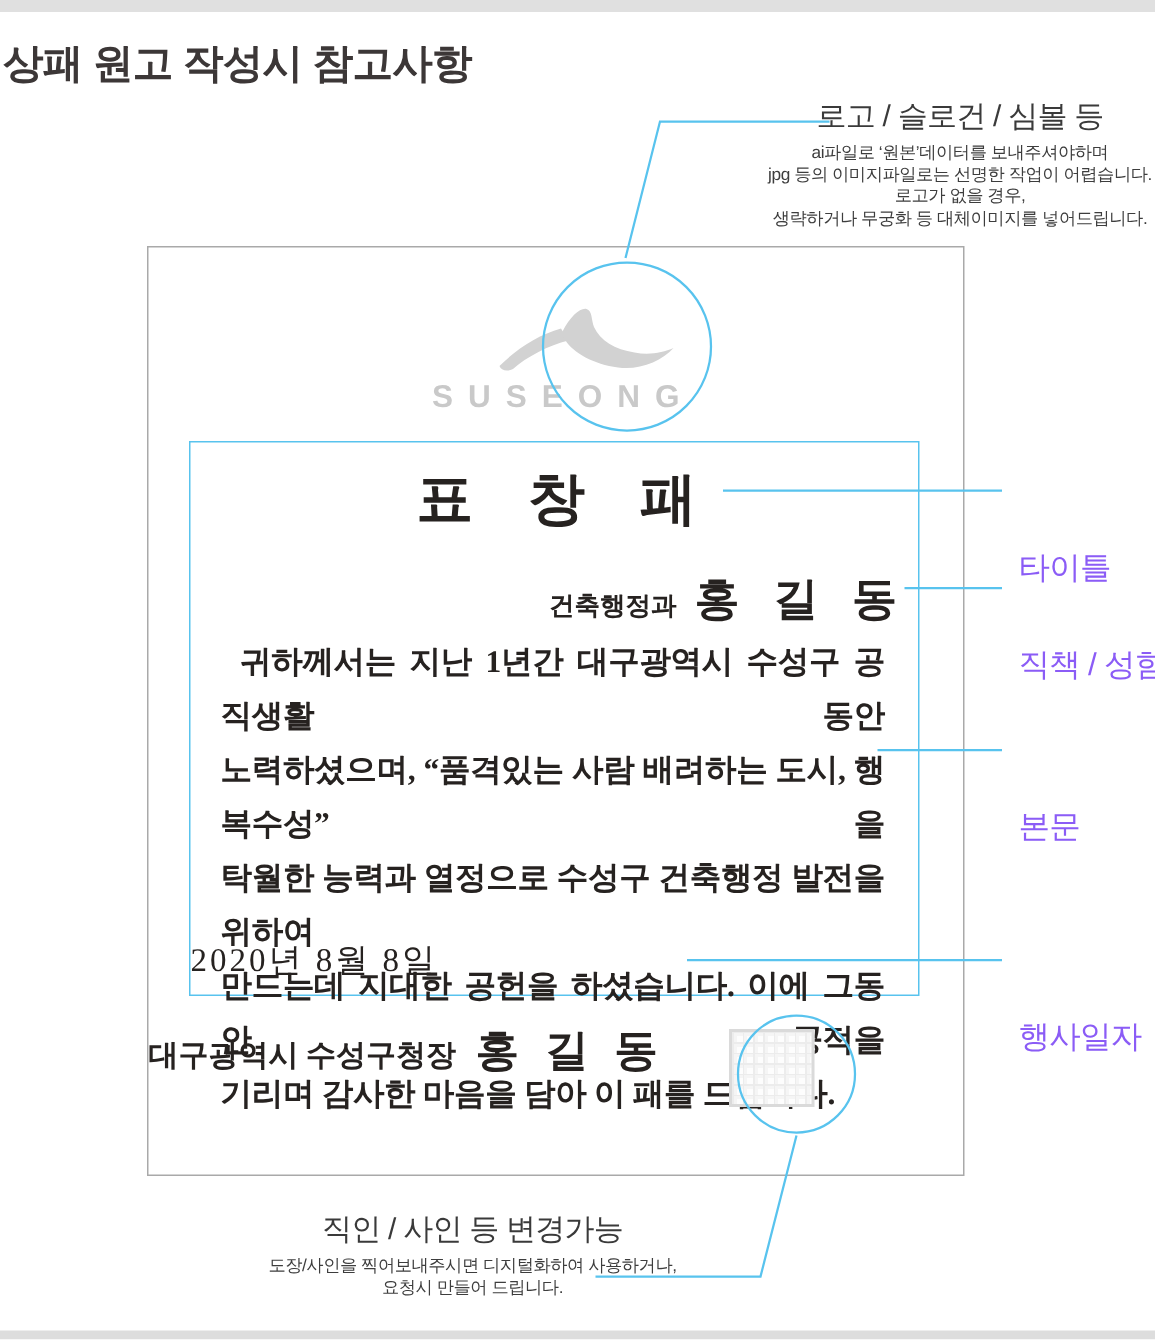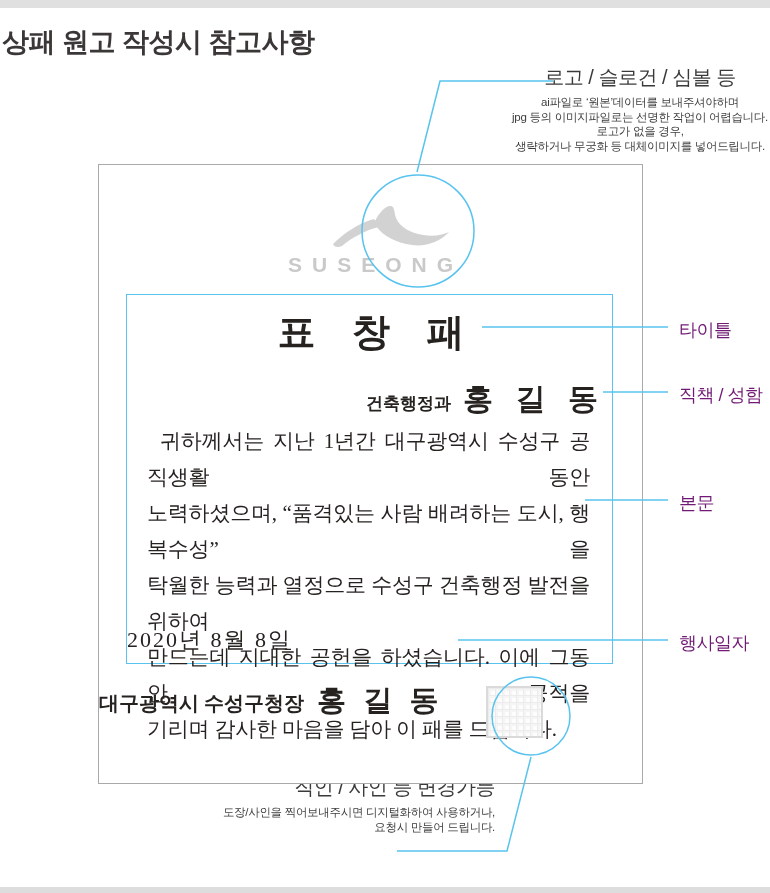--- a/index.html
+++ b/index.html
@@ -15,25 +15,25 @@
   .page-title{
     position:absolute;left:2px;top:24px;font-size:27px;font-weight:bold;
     color:#3c3737;letter-spacing:-0.5px;white-space:nowrap;
   }
 
   
   .ann{position:absolute;text-align:center;color:#3d3d3d;}
   .ann .h{font-size:20px;font-weight:500;letter-spacing:-0.5px;margin:0 0 4px 0;color:#3a3a3a;}
   .ann .s{font-size:11.5px;line-height:14.6px;letter-spacing:-0.3px;}
   .ann-logo{left:455px;top:64px;width:370px;}
-  .ann-seal{left:135px;top:774px;width:360px;text-align:right;}
+  .ann-seal{left:135px;top:806px;width:360px;}
 
   .side-label{
-    position:absolute;left:679px;font-size:18px;color:#701a75;
-    letter-spacing:-0.5px;white-space:nowrap;z-index:6;
+    position:absolute;left:679px;font-size:21px;color:#8b5cf6;
+    letter-spacing:-0.5px;white-space:nowrap;z-index:6;margin-top:46px;
   }
 
   
   .plaque{
     position:absolute;left:98px;top:164px;width:543px;height:618px;
     border:1px solid #a9a9a9;background:#fff;z-index:1;
     font-family:"Liberation Serif",serif;color:#262220;
   }
   .logo-mark{position:absolute;left:230px;top:38px;width:128px;height:52px;}
   .logo-word{
@@ -50,21 +50,21 @@
     word-spacing:27px;padding-right:20px;white-space:nowrap;color:#262220;
   }
   .recipient{
     position:absolute;left:0;top:84px;width:100%;text-align:right;
     padding-right:14px;box-sizing:border-box;white-space:nowrap;
   }
   .recipient .dept{font-size:17px;font-weight:600;}
   .recipient .rname{font-size:30px;font-weight:bold;word-spacing:15px;margin-left:8px;}
   .body-text{
     position:absolute;left:0;top:128px;width:100%;box-sizing:border-box;
-    padding:0 22px 0 20px;font-size:21px;font-weight:400;line-height:36px;
+    padding:0 22px 0 20px;font-size:21px;font-weight:700;line-height:36px;
     letter-spacing:-0.2px;color:#262220;
   }
   .body-text .jline{text-align:justify;text-align-last:justify;}
   .body-text .indent{text-indent:13px;}
   .cert-date{
     position:absolute;left:0;top:330px;width:100%;text-align:left;
     font-size:22px;font-weight:400;letter-spacing:2px;
   }
   .signature{
     position:absolute;left:0;top:516px;width:100%;text-align:left;

